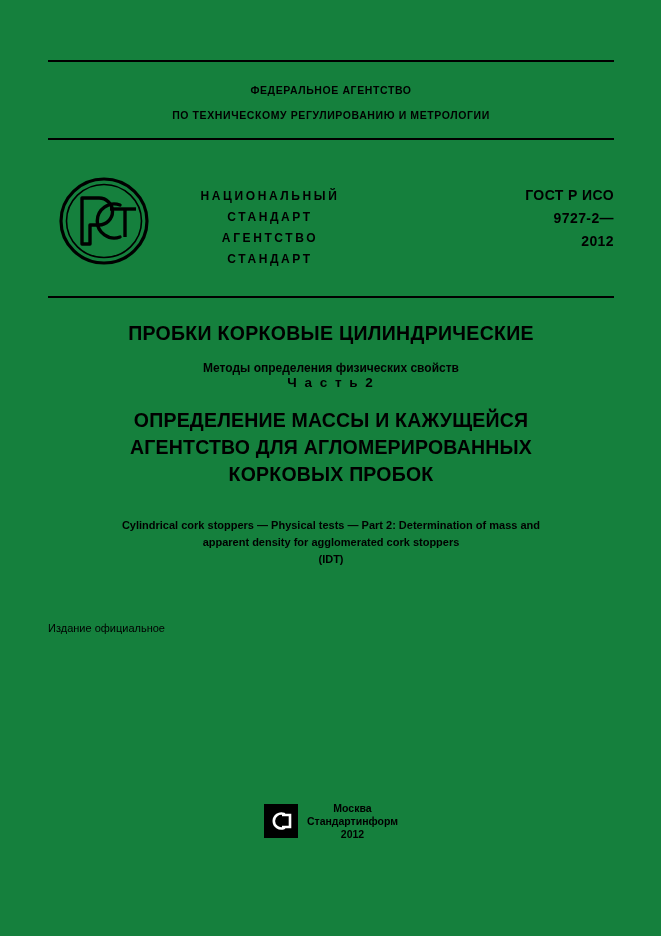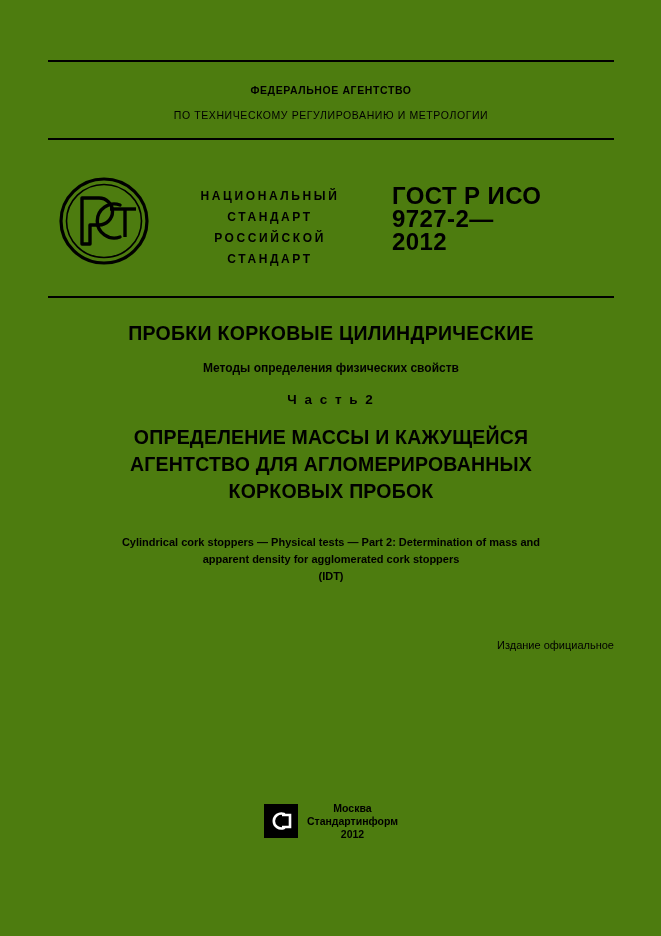--- a/index.html
+++ b/index.html
@@ -8,21 +8,21 @@
     background: #ffffff;
   }
   body {
     font-family: "Liberation Sans", sans-serif;
     color: #000000;
   }
   .page {
     position: relative;
     width: 661px;
     height: 936px;
-    background: #4d7c0f;
+    background: #15803d;
     overflow: hidden;
     box-sizing: border-box;
   }
   .sheet {
     position: absolute;
     left: 48px;
     top: 60px;
     width: 566px;
     height: 820px;
   }
@@ -33,21 +33,21 @@
     padding-top: 22px;
   }
   .agency .line1 {
     font-size: 10.5px;
     letter-spacing: 0.6px;
     font-weight: bold;
   }
   .agency .line2 {
     font-size: 10.5px;
     letter-spacing: 0.6px;
-    font-weight: normal;
+    font-weight: bold;
     margin-top: 13px;
   }
   .rule {
     border-top: 2.4px solid #000;
     margin-top: 17px;
   }
   .rule-top {
     border-top: 2.4px solid #000;
   }
 
@@ -74,23 +74,24 @@
     font-size: 12px;
     letter-spacing: 2.6px;
     line-height: 21px;
     padding-top: 12px;
   }
   .gostno {
     flex: 1 1 auto;
     padding-left: 12px;
     padding-top: 10px;
     font-weight: bold;
-    font-size: 24px;
+    font-size: 14px;
     line-height: 23px;
     letter-spacing: 0.4px;
+    text-align: right;
   }
   .rule2 {
     border-top: 2.4px solid #000;
     margin-top: 2px;
   }
 
   
   .titles {
     text-align: center;
     padding-top: 24px;
@@ -102,21 +103,20 @@
   }
   .t-sub {
     font-size: 12px;
     font-weight: bold;
     margin-top: 16px;
   }
   .t-part {
     font-size: 13.5px;
     font-weight: bold;
     letter-spacing: 2px;
-    margin-top: 17px;
   }
   .t-big {
     font-size: 19.5px;
     font-weight: bold;
     line-height: 27px;
     margin-top: 17px;
     letter-spacing: 0.2px;
     text-align: center;
   }
 
@@ -128,21 +128,21 @@
     line-height: 14px;
   }
   .iso .isoline1 { letter-spacing: 0.2px; }
   .iso .isoline2 {
     margin-top: 3px;
     font-weight: bold;
     line-height: 14px;
   }
 
   .official {
-    text-align: right;
+    text-align: left;
     margin-top: 56px;
     font-size: 11px;
   }
 
   
   .footer {
     position: absolute;
     left: 0;
     right: 0;
     top: 742px;
@@ -183,21 +183,21 @@
           <ellipse cx="46" cy="45" rx="37.5" ry="36.5" fill="none" stroke="#000" stroke-width="1.6"></ellipse>
           <path d="M24 22 h17 a13.5 13.5 0 0 1 0 27 h-9 v19 h-8 z" fill="none" stroke="#000" stroke-width="3.4" stroke-linejoin="round"></path>
           <path d="M62 29 a17 17 0 1 0 0 32" fill="none" stroke="#000" stroke-width="3.4" stroke-linecap="round"></path>
           <path d="M52 33 h26" fill="none" stroke="#000" stroke-width="3.4"></path>
           <path d="M67 33 v28" fill="none" stroke="#000" stroke-width="3.4"></path>
         </svg>
       </div>
       <div class="national">
         <div>НАЦИОНАЛЬНЫЙ</div>
         <div>СТАНДАРТ</div>
-        <div>РОССИЙСКОЙ</div>
+        <div>АГЕНТСТВО</div>
         <div>СТАНДАРТ</div>
       </div>
       <div class="gostno">
         <div>ГОСТ Р  ИСО</div>
         <div>9727-2—</div>
         <div>2012</div>
       </div>
     </div>
 
     <div class="rule2"></div>

